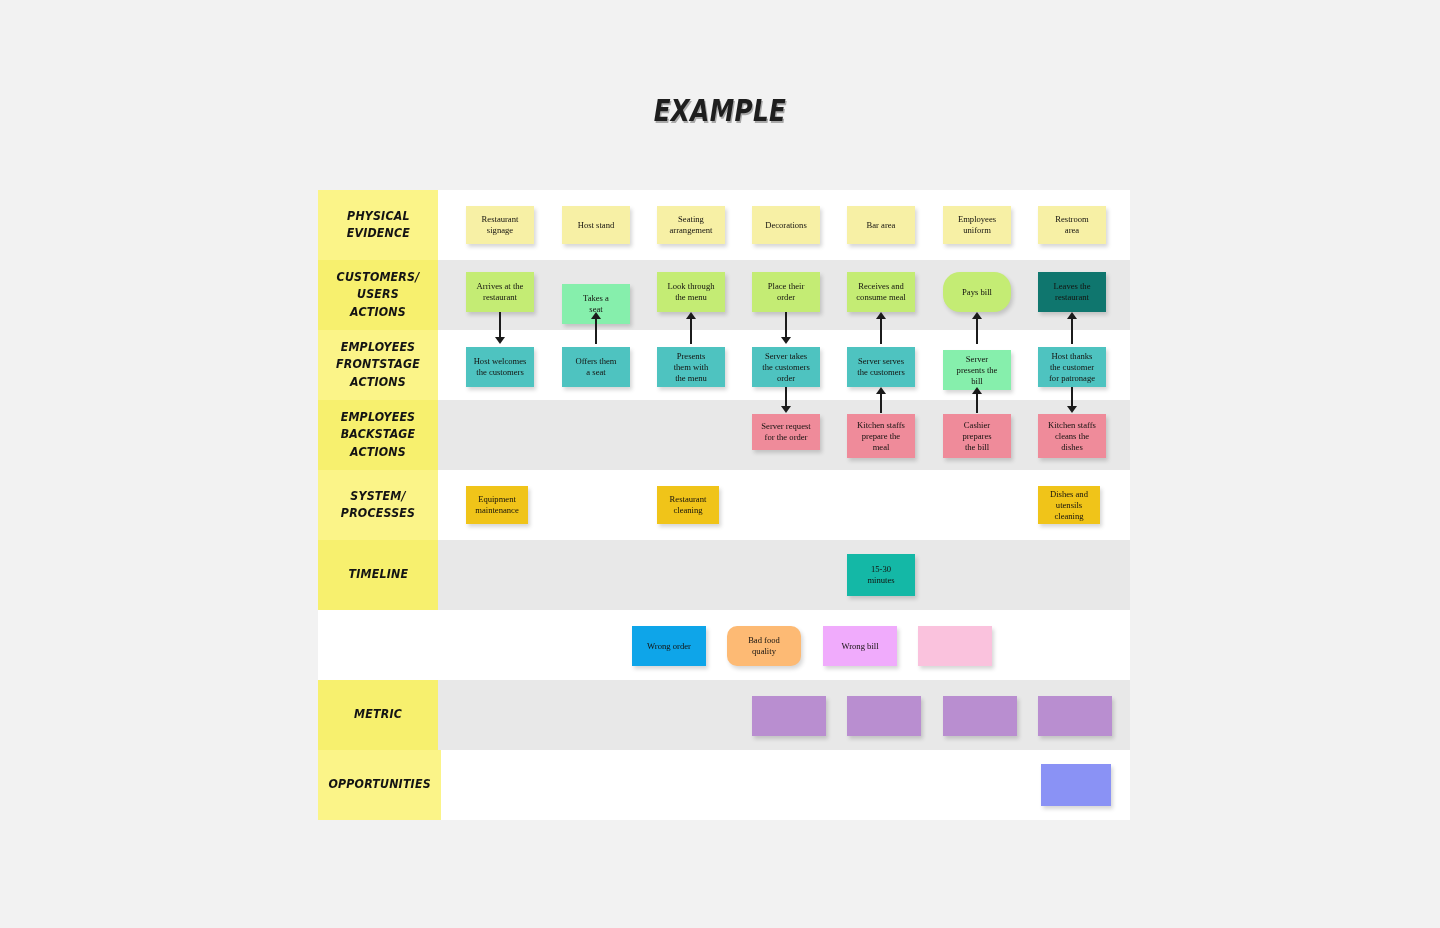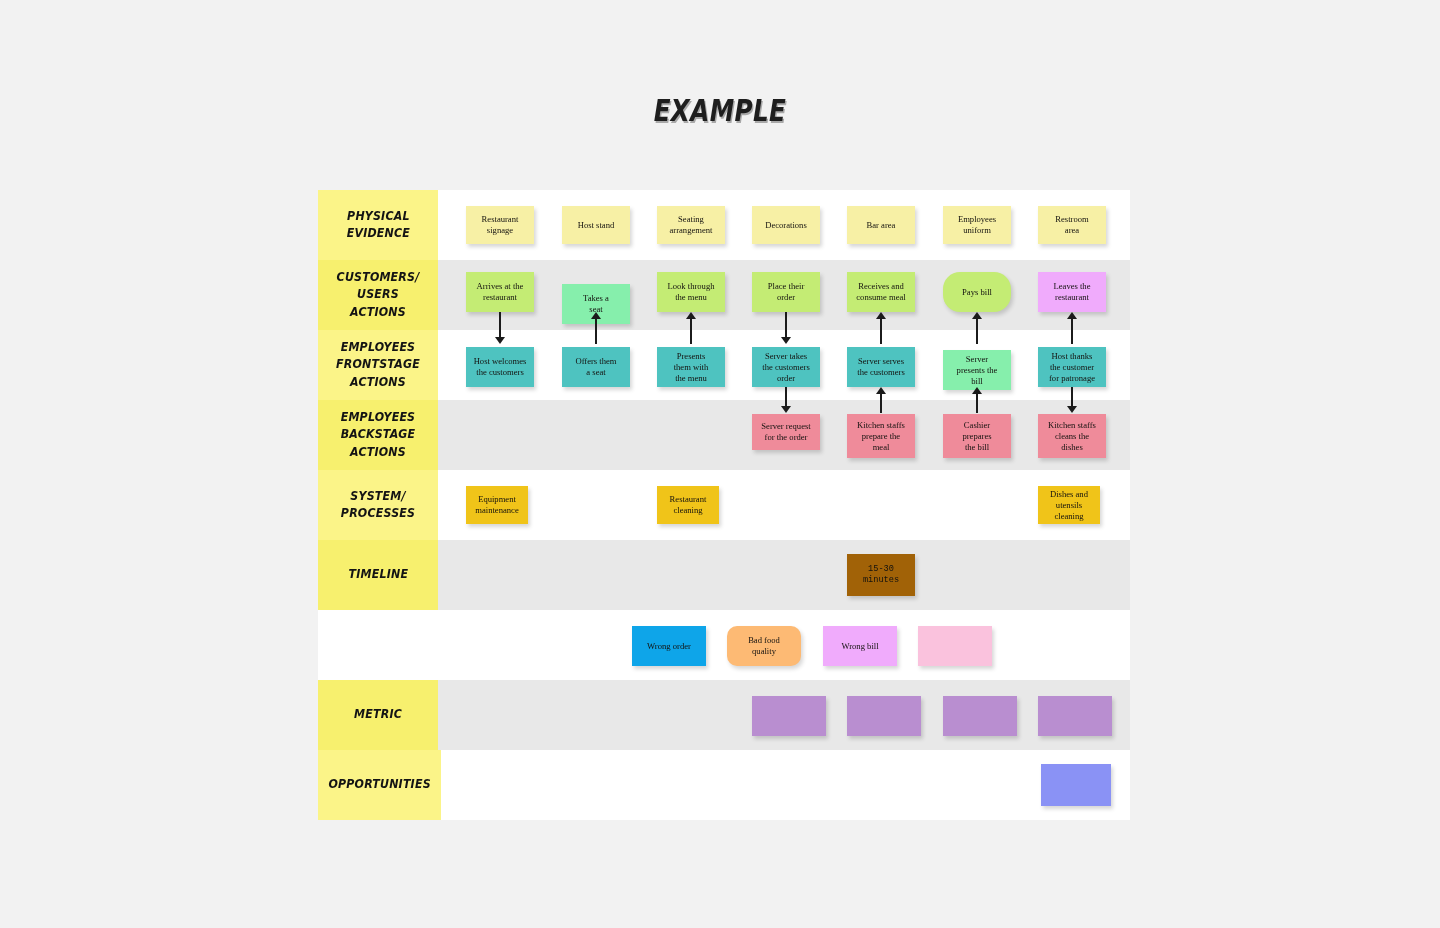--- a/index.html
+++ b/index.html
@@ -153,21 +153,21 @@
 restaurant</div>
           <div class="note" style="left: 124px; top: 24px; width: 68px; height: 40px; background: #86efac;">Takes a
 seat</div>
           <div class="note" style="left: 219px; top: 12px; width: 68px; height: 40px; background: rgb(196, 236, 116);">Look through
 the menu</div>
           <div class="note" style="left: 314px; top: 12px; width: 68px; height: 40px; background: rgb(196, 236, 116);">Place their
 order</div>
           <div class="note" style="left: 409px; top: 12px; width: 68px; height: 40px; background: rgb(196, 236, 116);">Receives and
 consume meal</div>
           <div class="note" style="left: 505px; top: 12px; width: 68px; height: 40px; background: rgb(196, 236, 116); border-radius: 17px;">Pays bill</div>
-          <div class="note" style="left: 600px; top: 12px; width: 68px; height: 40px; background: #f0abfc;">Leaves the
+          <div class="note" style="left: 600px; top: 12px; width: 68px; height: 40px; background: #0f766e;">Leaves the
 restaurant</div>
         </div>
       </div>
       <div class="row">
         <div class="row-label"><span>EMPLOYEES
 FRONTSTAGE  ACTIONS</span></div>
         <div class="lane">
           <div class="note" style="left: 28px; top: 17px; width: 68px; height: 40px; background: rgb(78, 195, 192);">Host welcomes
 the customers</div>
           <div class="note" style="left: 124px; top: 17px; width: 68px; height: 40px; background: rgb(78, 195, 192);">Offers them
@@ -213,21 +213,21 @@
           <div class="note" style="left: 219px; top: 16px; width: 62px; height: 38px; background: rgb(240, 196, 25);">Restaurant
 cleaning</div>
           <div class="note" style="left: 600px; top: 16px; width: 62px; height: 38px; background: rgb(240, 196, 25);">Dishes and
 utensils
 cleaning</div>
         </div>
       </div>
       <div class="row alt">
         <div class="row-label"><span>TIMELINE</span></div>
         <div class="lane">
-          <div class="note" style="left: 409px; top: 14px; width: 68px; height: 42px; background: #a16207; font-family: Liberation Mono, monospace;">15-30
+          <div class="note" style="left: 409px; top: 14px; width: 68px; height: 42px; background: #14b8a6;">15-30
 minutes</div>
         </div>
       </div>
       <div class="row">
         <div class="lane">
           <div class="note" style="left: 314px; top: 16px; width: 74px; height: 40px; background: #0ea5e9;">Wrong order</div>
           <div class="note" style="left: 409px; top: 16px; width: 74px; height: 40px; background: #fdba74; border-radius: 10px;">Bad food
 quality</div>
           <div class="note" style="left: 505px; top: 16px; width: 74px; height: 40px; background: #f0abfc;">Wrong bill</div>
           <div class="note" style="left: 600px; top: 16px; width: 74px; height: 40px; background: rgb(250, 194, 221);"></div>

